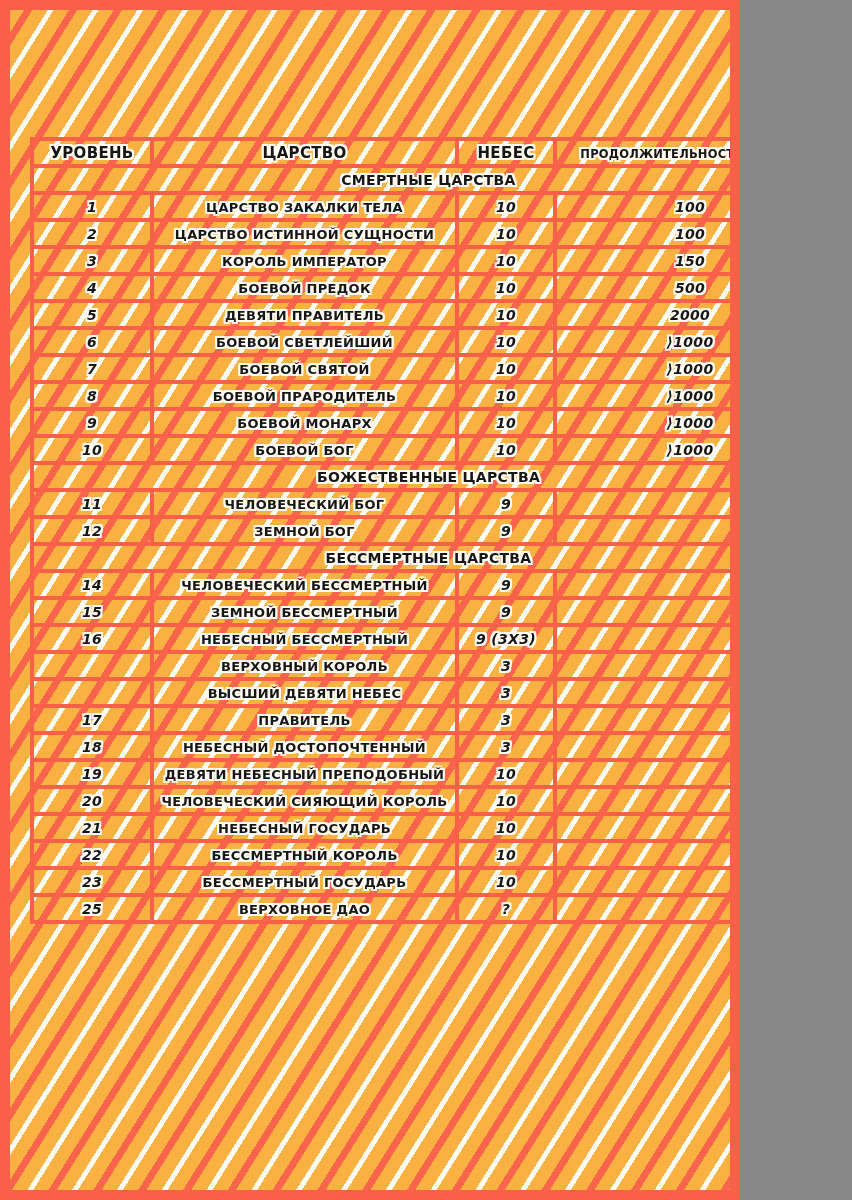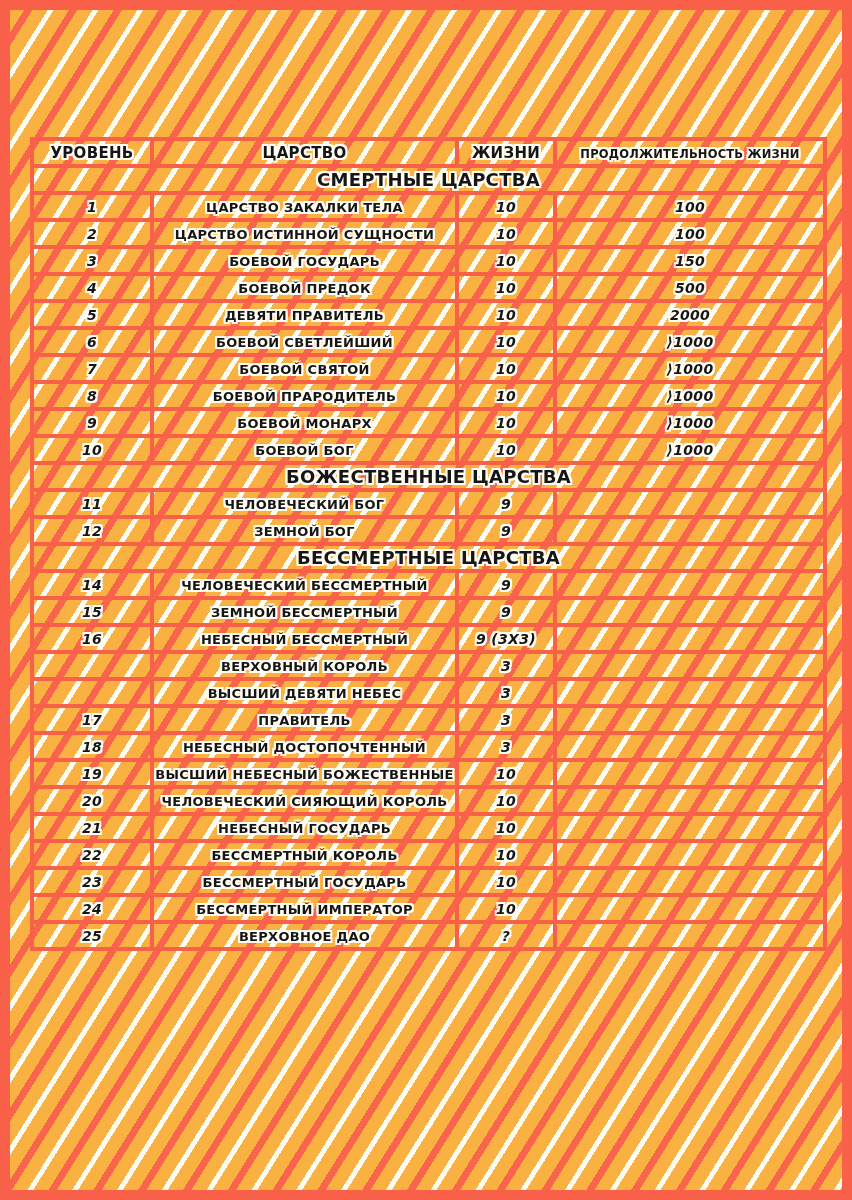--- a/index.html
+++ b/index.html
@@ -1,18 +1,18 @@
 <!DOCTYPE html>
 <html><head>
 <meta charset="utf-8">
 <style>
   html,body { margin:0; padding:0; background:#888; }
   .page {
     position:relative;
-    width:852px; height:1200px;
+    width:740px; height:1200px;
     box-sizing:border-box;
     border:10px solid #f8604a;
     background-color:#f9b141;
     background-image:repeating-linear-gradient(122deg,
       rgba(0,0,0,0) 0px, rgba(0,0,0,0) 12px,
       #f8654c 12px, #f8654c 19px,
       rgba(0,0,0,0) 19px, rgba(0,0,0,0) 32px,
       #fffdf2 32px, #fffdf2 37px,
       rgba(0,0,0,0) 37px, rgba(0,0,0,0) 38px);
     overflow:hidden;
@@ -40,38 +40,38 @@
     white-space:nowrap;
     text-shadow:
       -2px -2px 0 #fffdf4, 2px -2px 0 #fffdf4,
       -2px  2px 0 #fffdf4, 2px  2px 0 #fffdf4,
       -2px  0   0 #fffdf4, 2px  0   0 #fffdf4,
        0   -2px 0 #fffdf4, 0    2px 0 #fffdf4;
   }
   .hdr  { font-size:15px; }
   .hdr-small { font-size:11.5px; letter-spacing:0.2px; }
   .num  { font-style:italic; font-size:14px; }
-  .section-label { font-size:18px; }
+  .section-label { font-size:14px; }
 </style>
 </head>
 <body>
 
 <div class="page">
   <table class="realms">
     <colgroup>
       <col style="width:120px">
         <col style="width:305px">
         <col style="width:98px">
         <col style="width:270px">
     </colgroup>
     <tbody>
         <tr>
       <th><span class="txt hdr">УРОВЕНЬ</span></th>
       <th><span class="txt hdr">ЦАРСТВО</span></th>
-      <th><span class="txt hdr">ЖИЗНИ</span></th>
+      <th><span class="txt hdr">НЕБЕС</span></th>
       <th><span class="txt hdr-small">ПРОДОЛЖИТЕЛЬНОСТЬ ЖИЗНИ</span></th>
     </tr>
 
     <tr>
           <td colspan="4"><span class="txt section-label">СМЕРТНЫЕ ЦАРСТВА</span></td>
         </tr>
 
     <tr>
       <td><span class="txt num">1</span></td>
       <td><span class="txt">ЦАРСТВО ЗАКАЛКИ ТЕЛА</span></td>
@@ -81,21 +81,21 @@
     <tr>
       <td><span class="txt num">2</span></td>
       <td><span class="txt">ЦАРСТВО ИСТИННОЙ СУЩНОСТИ</span></td>
       <td><span class="txt num">10</span></td>
       <td><span class="txt num">100</span></td>
     </tr>
 
 
     <tr>
       <td><span class="txt num">3</span></td>
-      <td><span class="txt">БОЕВОЙ ГОСУДАРЬ</span></td>
+      <td><span class="txt">КОРОЛЬ ИМПЕРАТОР</span></td>
       <td><span class="txt num">10</span></td>
       <td><span class="txt num">150</span></td>
     </tr>
     <tr>
       <td><span class="txt num">4</span></td>
       <td><span class="txt">БОЕВОЙ ПРЕДОК</span></td>
       <td><span class="txt num">10</span></td>
       <td><span class="txt num">500</span></td>
     </tr>
     <tr>
@@ -193,21 +193,21 @@
       <td><span class="txt num"></span></td>
     </tr>
     <tr>
       <td><span class="txt num">18</span></td>
       <td><span class="txt">НЕБЕСНЫЙ ДОСТОПОЧТЕННЫЙ</span></td>
       <td><span class="txt num">3</span></td>
       <td><span class="txt num"></span></td>
     </tr>
     <tr>
       <td><span class="txt num">19</span></td>
-      <td><span class="txt">ВЫСШИЙ НЕБЕСНЫЙ БОЖЕСТВЕННЫЕ</span></td>
+      <td><span class="txt">ДЕВЯТИ НЕБЕСНЫЙ ПРЕПОДОБНЫЙ</span></td>
       <td><span class="txt num">10</span></td>
       <td><span class="txt num"></span></td>
     </tr>
     <tr>
       <td><span class="txt num">20</span></td>
       <td><span class="txt">ЧЕЛОВЕЧЕСКИЙ СИЯЮЩИЙ КОРОЛЬ</span></td>
       <td><span class="txt num">10</span></td>
       <td><span class="txt num"></span></td>
     </tr>
     <tr>
@@ -218,26 +218,20 @@
     </tr>
     <tr>
       <td><span class="txt num">22</span></td>
       <td><span class="txt">БЕССМЕРТНЫЙ КОРОЛЬ</span></td>
       <td><span class="txt num">10</span></td>
       <td><span class="txt num"></span></td>
     </tr>
     <tr>
       <td><span class="txt num">23</span></td>
       <td><span class="txt">БЕССМЕРТНЫЙ ГОСУДАРЬ</span></td>
-      <td><span class="txt num">10</span></td>
-      <td><span class="txt num"></span></td>
-    </tr>
-    <tr>
-      <td><span class="txt num">24</span></td>
-      <td><span class="txt">БЕССМЕРТНЫЙ ИМПЕРАТОР</span></td>
       <td><span class="txt num">10</span></td>
       <td><span class="txt num"></span></td>
     </tr>
     <tr>
       <td><span class="txt num">25</span></td>
       <td><span class="txt">ВЕРХОВНОЕ ДАО</span></td>
       <td><span class="txt num">?</span></td>
       <td><span class="txt num"></span></td>
     </tr>
   </tbody>

